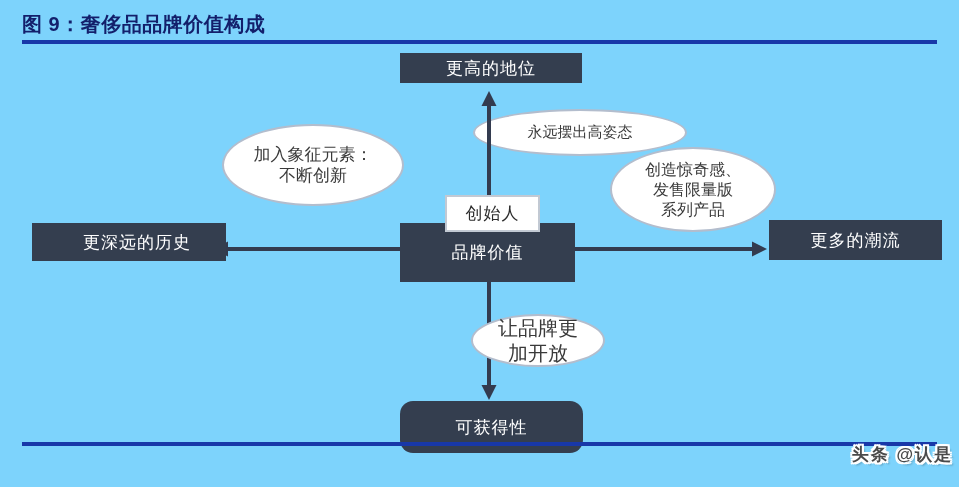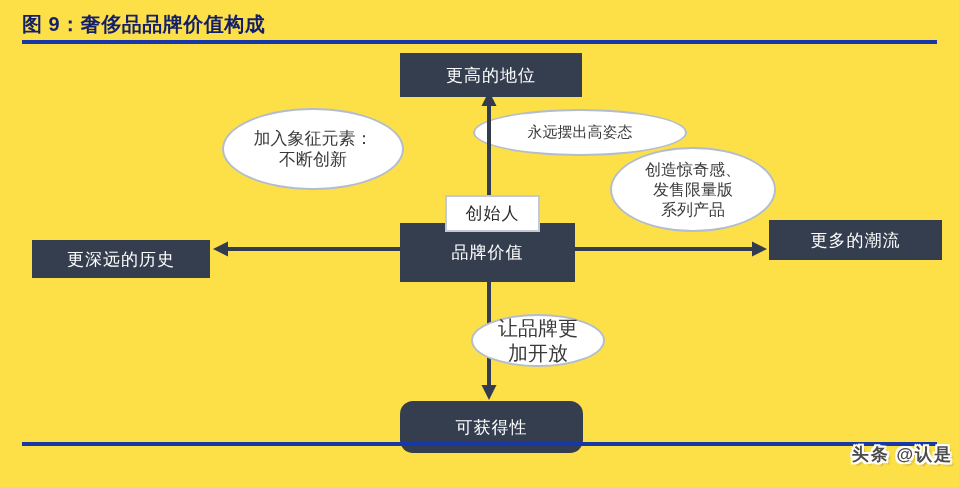--- a/index.html
+++ b/index.html
@@ -1,51 +1,51 @@
 <!DOCTYPE html>
 <html style="--title_text: #131f6b; --rule_blue: #1838a8; --node_bg: #343e4f; --node_text: #ffffff; --arrow: #333b4f; --ellipse_border: #b3bdcd; --ellipse_text: #3a3a3a; --founder_border: #c2c9d3; --source_text: #1c2f9c; --watermark_text: #4a4a4a;"><head>
 <meta charset="utf-8">
 <style>
   html,body{margin:0;padding:0;background:#ffffff;}
   body{font-family:"Liberation Sans","DejaVu Sans",sans-serif;}
-  .canvas{position:relative;width:959px;height:487px;background:#fde047;overflow:hidden;}
+  .canvas{position:relative;width:959px;height:487px;background:#7dd3fc;overflow:hidden;}
 
   .title{position:absolute;left:22px;top:11px;font-size:20px;font-weight:bold;
          color:var(--title_text,#131f6b);letter-spacing:0.5px;}
   .rule{position:absolute;left:22px;width:915px;background:var(--rule_blue,#1838a8);}
   .rule-top{top:40px;height:3.5px;}
   .rule-bottom{top:442px;height:4px;z-index:6;}
 
   .layer{position:absolute;left:0;top:0;width:959px;height:487px;pointer-events:none;}
   .layer-arrows{z-index:1;}
   .layer-arrow-top{z-index:3;}
   .arrow-line{stroke:var(--arrow,#333b4f);stroke-width:4;fill:none;}
   .arrow-head{fill:var(--arrow,#333b4f);stroke:none;}
 
   .node{position:absolute;display:flex;align-items:center;justify-content:center;
         background:var(--node_bg,#343e4f);color:var(--node_text,#ffffff);
         font-size:17px;z-index:4;letter-spacing:1px;}
-  .node-top{left:400px;top:53px;width:182px;height:44px;font-family:Liberation Serif, serif;}
-  .node-left{left:32px;top:240px;width:178px;height:38px;}
+  .node-top{left:400px;top:53px;width:182px;height:30px;font-family:Liberation Serif, serif;}
+  .node-left{left:32px;top:223px;width:178px;height:38px;padding-left:16px;}
   .node-right{left:769px;top:220px;width:173px;height:40px;}
   .node-bottom{left:400px;top:401px;width:183px;height:52px;border-radius:13px;}
   .node-center{left:400px;top:223px;width:175px;height:59px;}
 
   .founder{position:absolute;left:445px;top:195px;width:95px;height:37px;z-index:5;
            background:#ffffff;border:2px solid var(--founder_border,#c2c9d3);
            display:flex;align-items:center;justify-content:center;
            font-size:17px;color:#2c2c2c;box-sizing:border-box;letter-spacing:1px;}
 
   .ellipse{position:absolute;z-index:2;background:#ffffff;
            border:2.5px solid var(--ellipse_border,#b3bdcd);border-radius:50%;
            display:flex;flex-direction:column;align-items:center;justify-content:center;
            color:var(--ellipse_text,#3a3a3a);text-align:center;line-height:1.25;
            box-sizing:border-box;}
   .ellipse-top{left:473px;top:109px;width:214px;height:47px;font-size:15px;}
-  .ellipse-left{left:222px;top:108px;width:182px;height:82px;font-size:17px;}
+  .ellipse-left{left:222px;top:124px;width:182px;height:82px;font-size:17px;}
   .ellipse-right{left:610px;top:147px;width:166px;height:85px;font-size:16px;}
   .ellipse-bottom{left:471px;top:314px;width:134px;height:53px;font-size:20px;}
 
   .source{position:absolute;left:23px;top:456px;font-size:17px;
           color:var(--source_text,#1c2f9c);z-index:7;}
   .watermark{position:absolute;right:6px;top:443px;font-size:17px;font-weight:bold;
              color:var(--watermark_text,#4a4a4a);z-index:8;letter-spacing:2px;
              text-shadow:-2px -2px 0 #fff,2px -2px 0 #fff,-2px 2px 0 #fff,2px 2px 0 #fff,
                          0 -2px 0 #fff,0 2px 0 #fff,-2px 0 0 #fff,2px 0 0 #fff,
                          3px 3px 2px rgba(0,0,0,0.25);}

